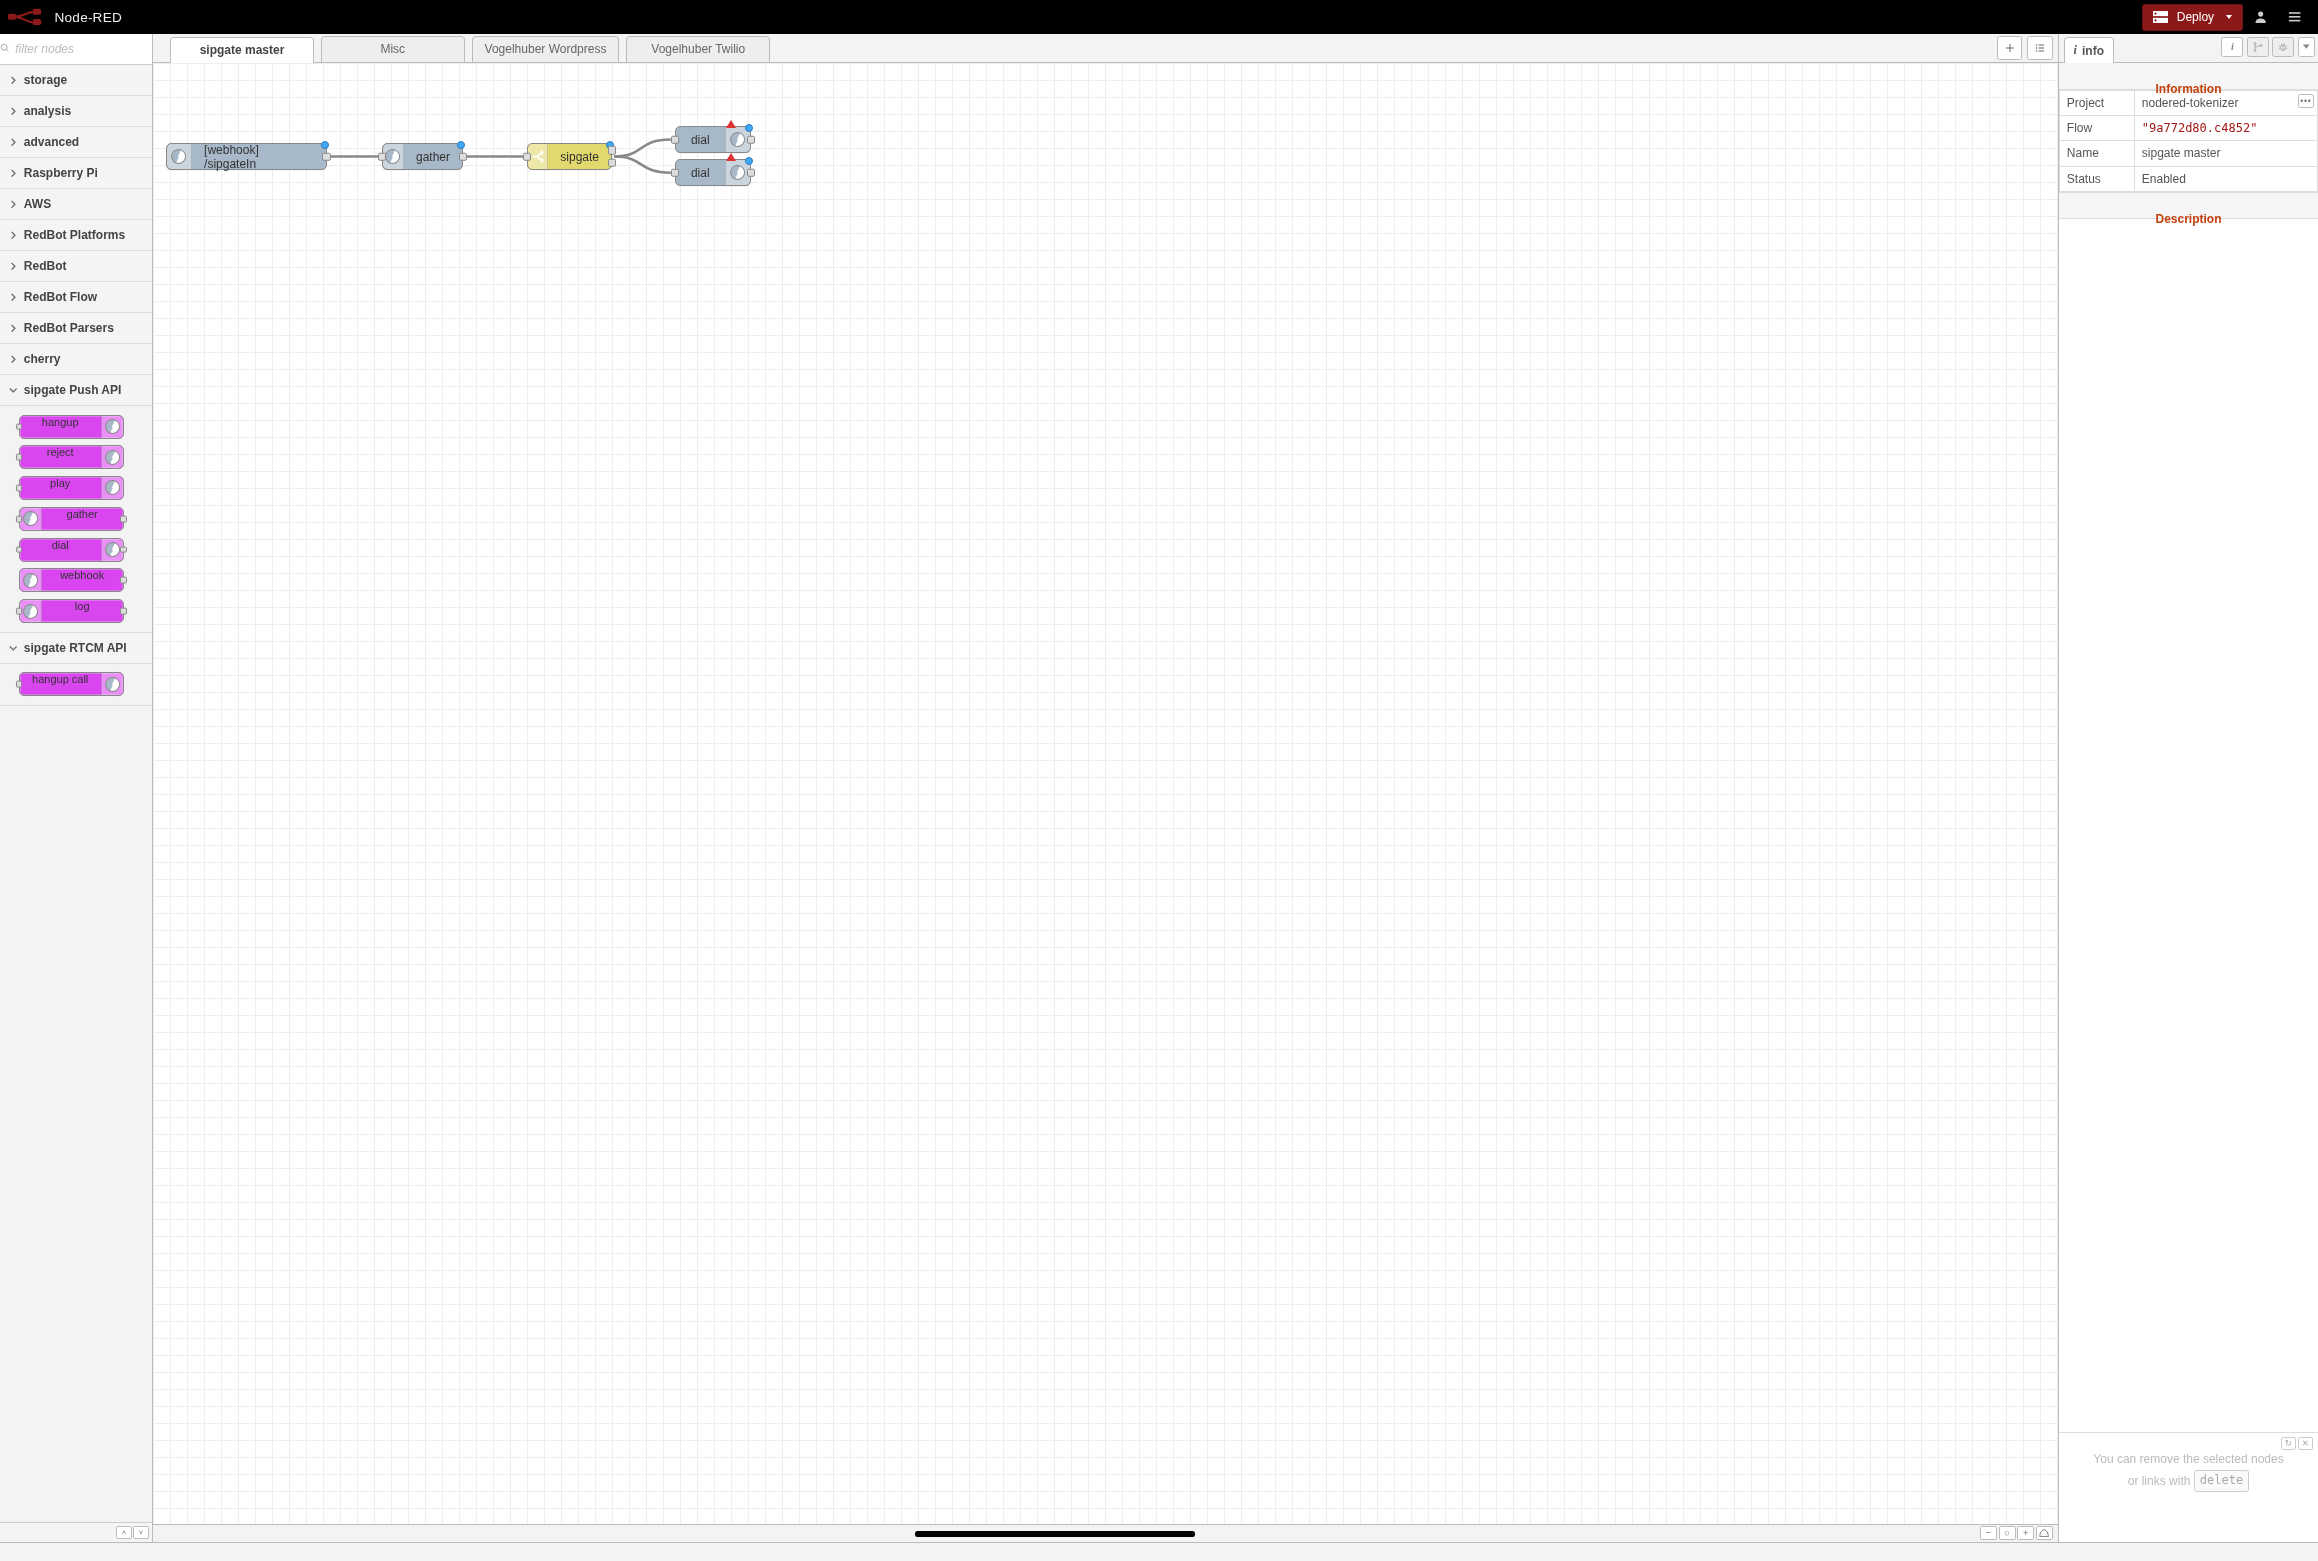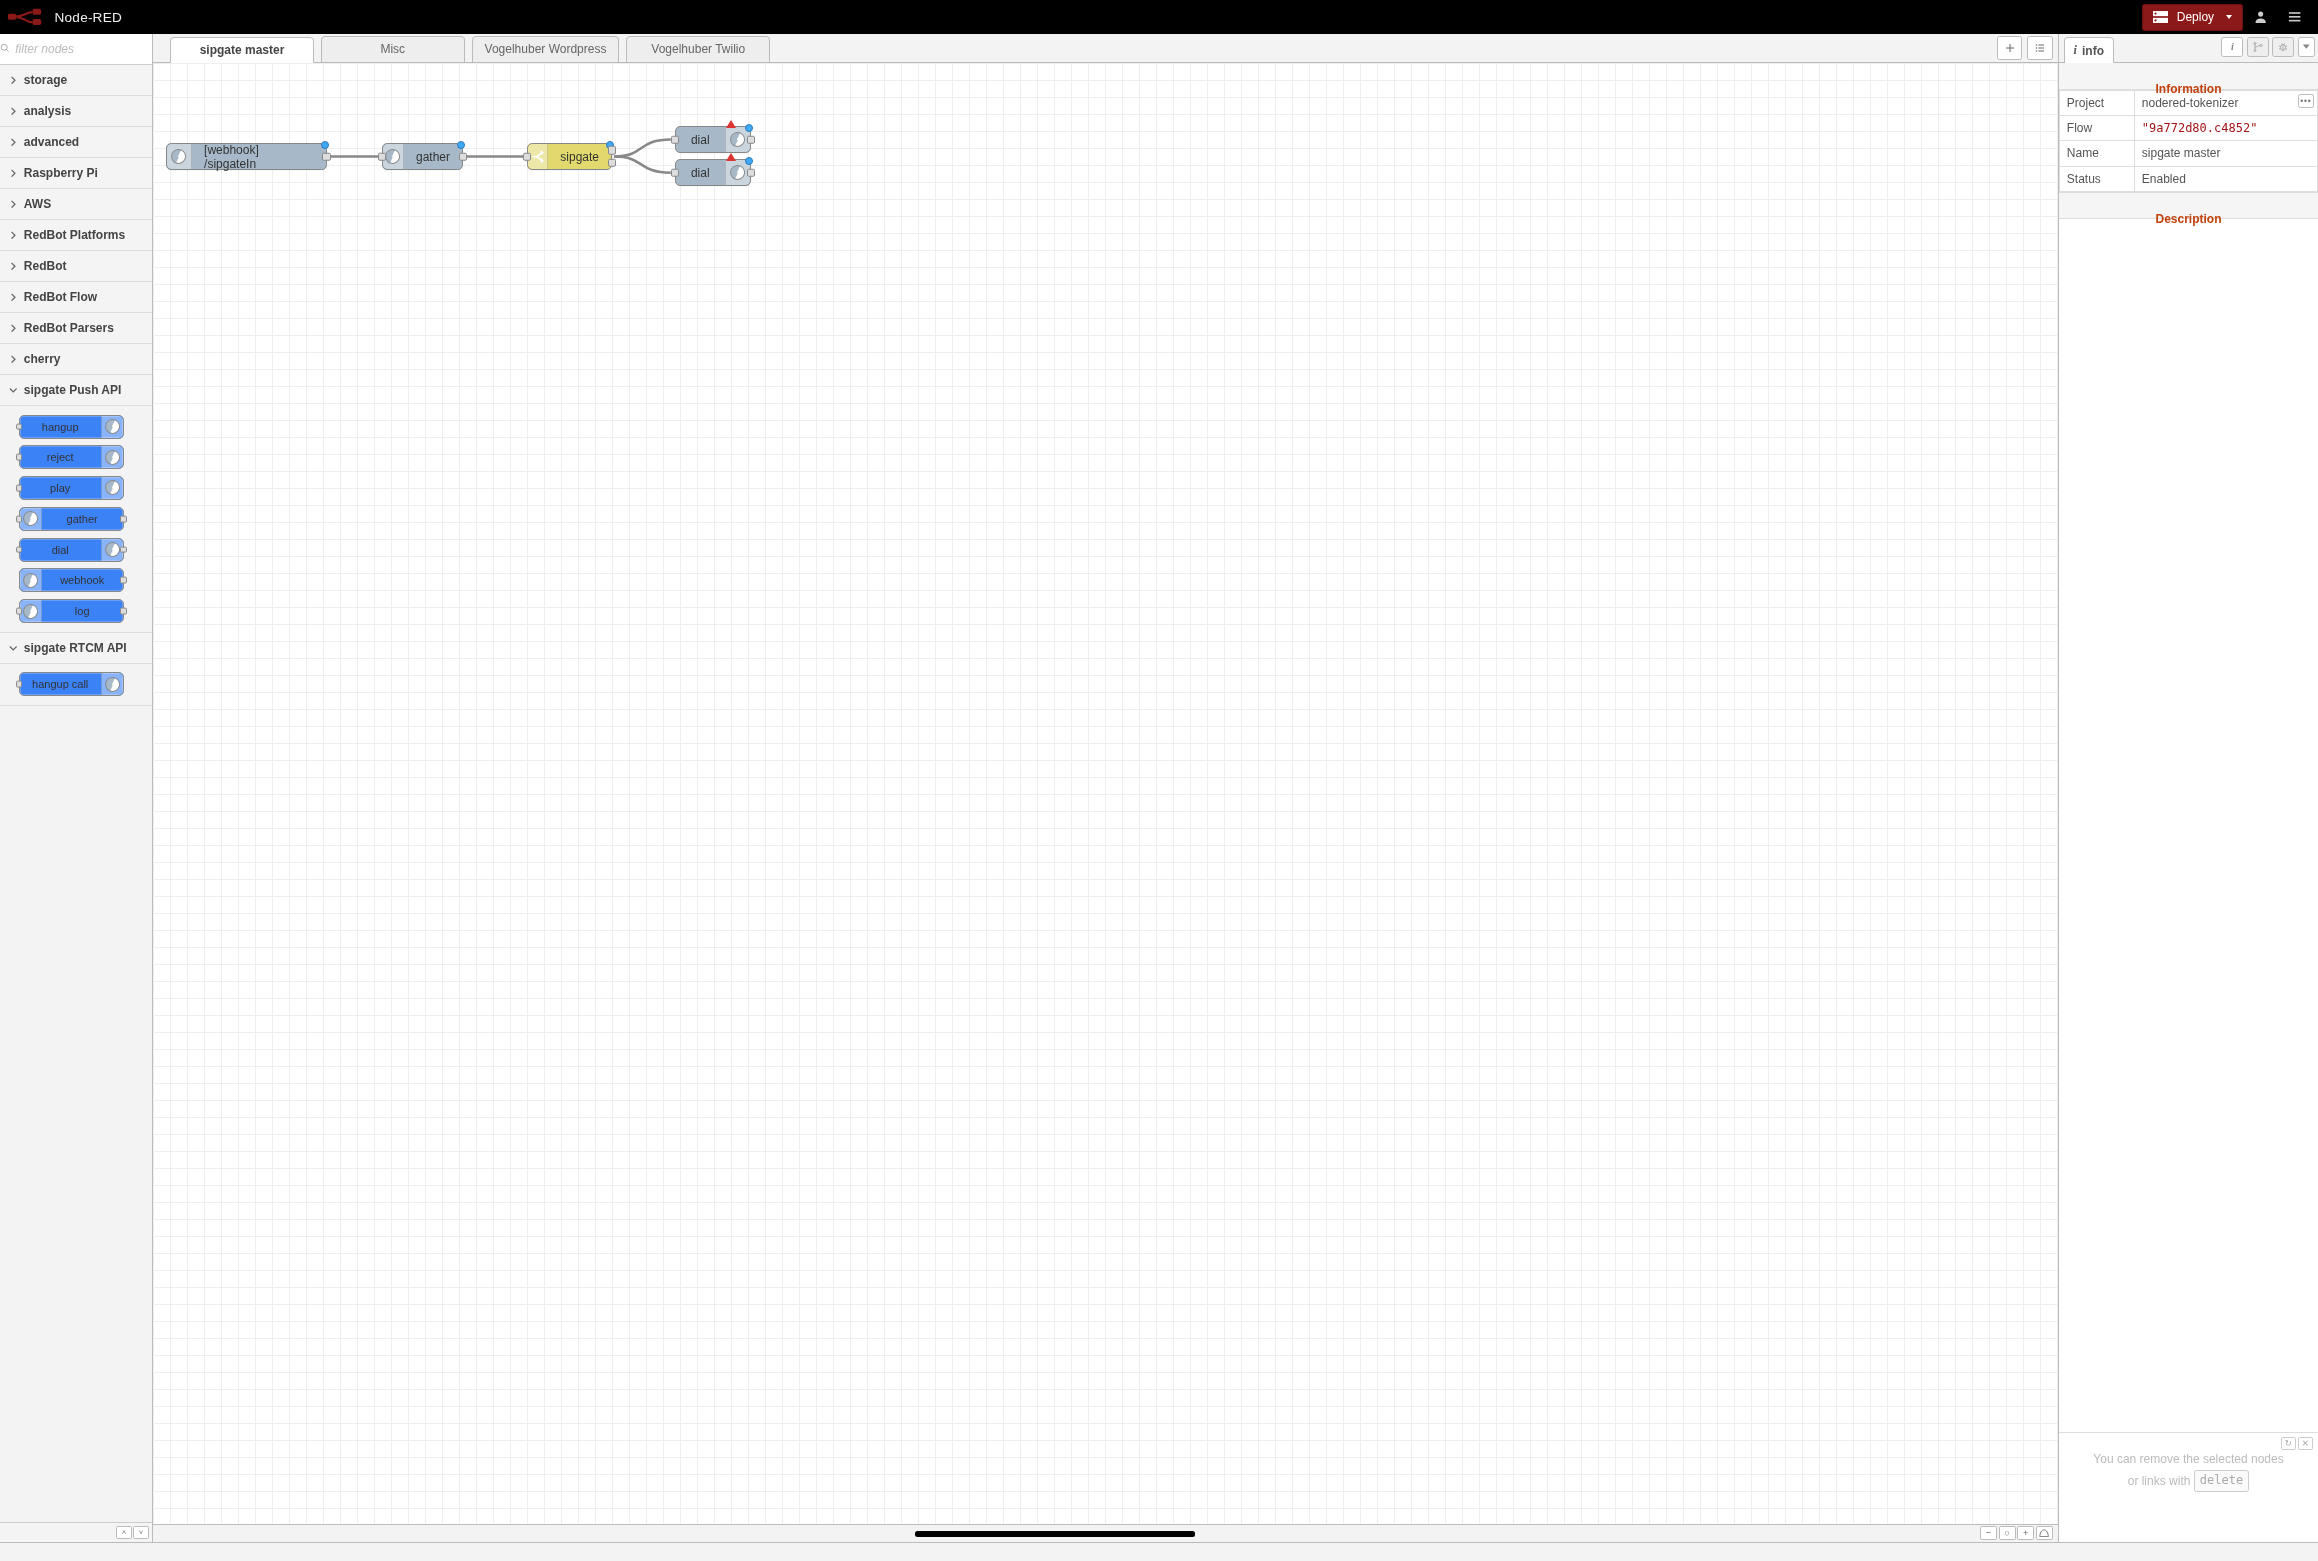--- a/index.html
+++ b/index.html
@@ -37,21 +37,21 @@
 .palette .filter input::placeholder { color:#bbb; }
 .palette .scroll { position:absolute; left:0; right:0; top:31px; bottom:22px; overflow-y:auto; }
 .palette .cat-hdr {
   height:31px; display:flex; align-items:center; padding:0 8.5px; gap:6.8px;
   border-bottom:0.8px solid #ddd; background:#f4f4f4; font-weight:700; color:#444; cursor:pointer;
 }
 .palette .cat-hdr .chev { width:8.5px; display:inline-flex; }
 .palette .cat-body { padding:8.5px 0 8.5px 18.7px; border-bottom:0.8px solid #ddd; display:flex; flex-direction:column; gap:6.8px; }
 
 
-.pnode { width:105px; height:24px; border:0.8px solid #888; border-radius:5.1px; background:#3b82f6; display:flex; align-items:center; position:relative; font-size:11px; color:#333; box-shadow: inset 0 0 0 0.8px rgba(255,255,255,.3); }
+.pnode { width:105px; height:24px; border:0.8px solid #888; border-radius:5.1px; background:#d946ef; display:flex; position:relative; font-size:11px; color:#333; box-shadow: inset 0 0 0 0.8px rgba(255,255,255,.3); }
 .pnode .lbl { flex:1; text-align:center; padding:0 3.4px; }
 .pnode .icon { width:22px; height:100%; background:rgba(255,255,255,.4); display:flex; align-items:center; justify-content:center; border-left:0.8px solid rgba(0,0,0,.15); border-right:0.8px solid rgba(0,0,0,.15); }
 .pnode .icon.left { border-radius:5.1px 0 0 5.1px; border-left:none; }
 .pnode .icon.right{ border-radius:0 5.1px 5.1px 0; border-right:none; }
 .pnode .port { position:absolute; width:6.8px; height:6.8px; background:#ddd; border:0.8px solid #888; border-radius:1.7px; top:50%; transform:translateY(-50%); }
 .pnode .port.in  { left:-4.2px; }
 .pnode .port.out { right:-4.2px; }
 .swirl { width:15.3px; height:15.3px; border-radius:50%; background: conic-gradient(#fff 0 50%, #a7b9c9 50% 100%); border:0.8px solid #888; transform: rotate(25deg); }
 
 .palette .mini-bar { position:absolute; left:0; right:0; bottom:0; height:20.4px; border-top:0.8px solid #ccc; background:#f4f4f4; display:flex; justify-content:flex-end; align-items:center; padding:0 3.4px; gap:1.7px; }

